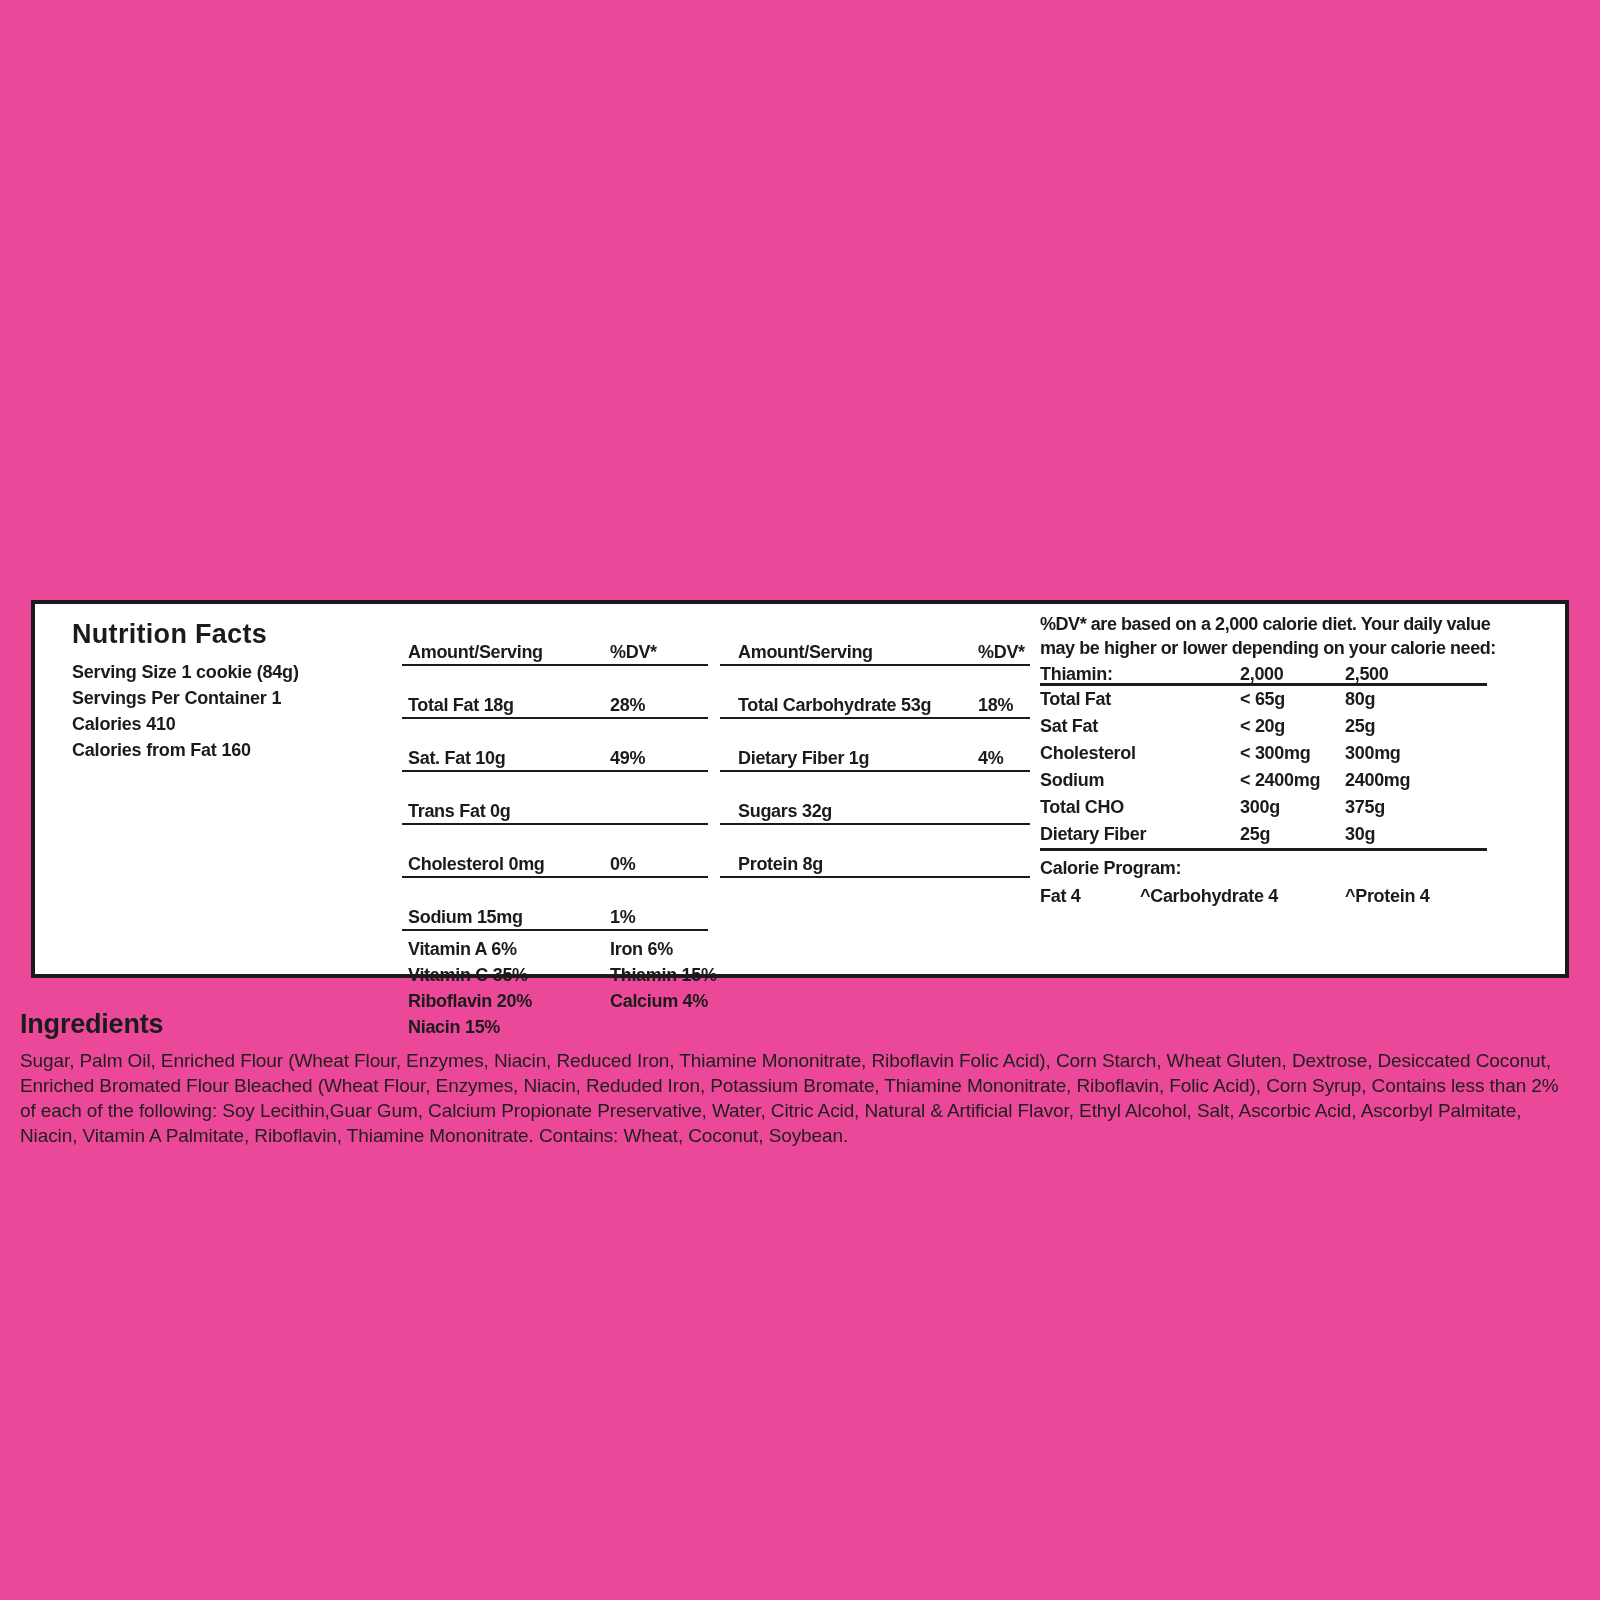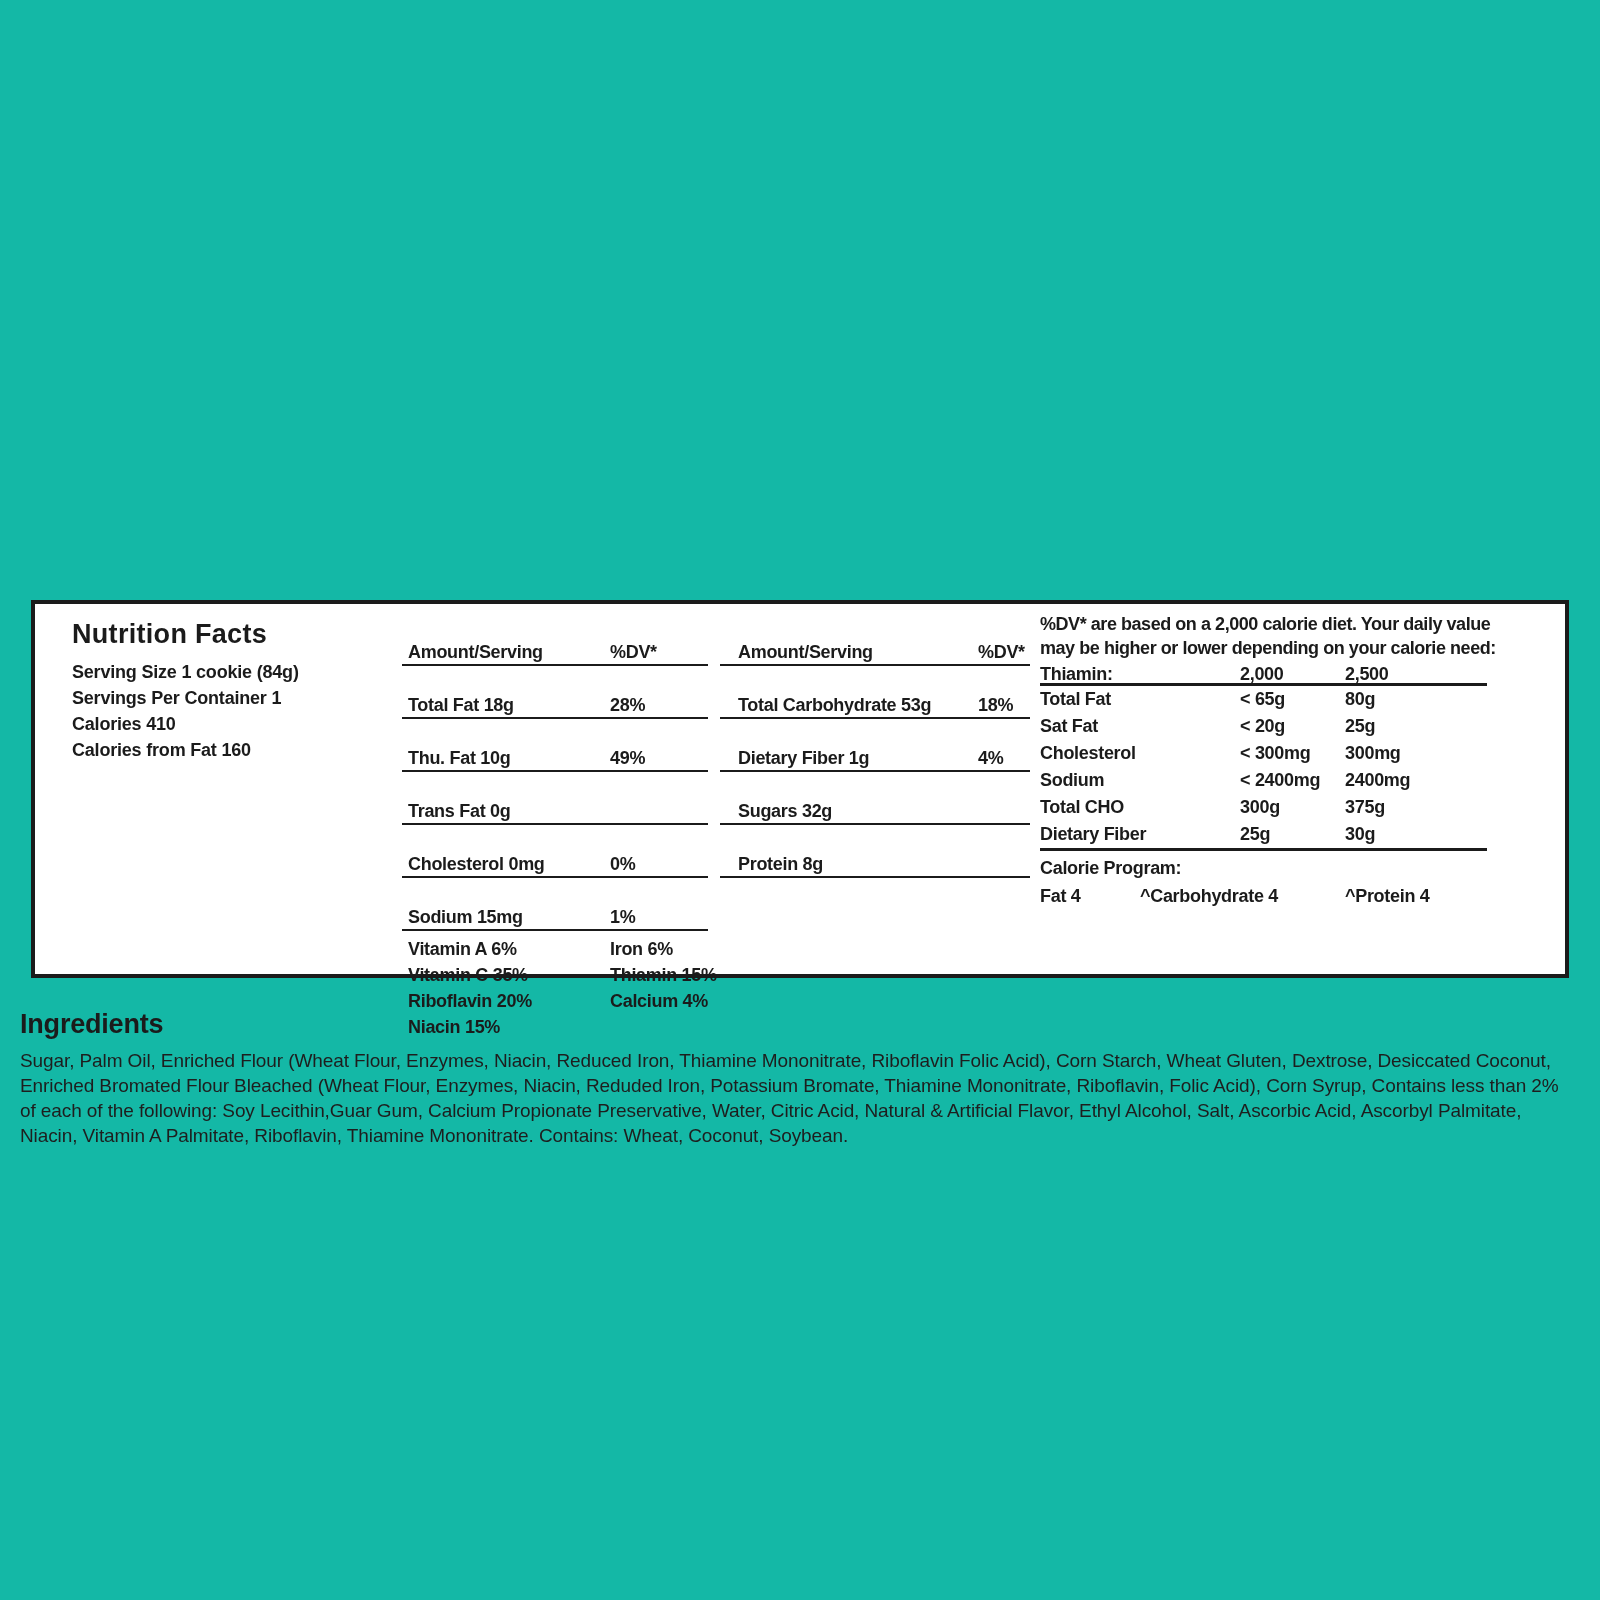--- a/index.html
+++ b/index.html
@@ -1,17 +1,17 @@
 <!DOCTYPE html>
 <html><head>
 <meta charset="utf-8">
 <style>
   * { margin:0; padding:0; box-sizing:border-box; }
   html,body { width:1600px; height:1600px; background:#ffffff; font-family:"Liberation Sans", sans-serif; color:#1b1b1b; }
-  .page { position:relative; width:1600px; height:1600px; background:#14b8a6; overflow:hidden; }
+  .page { position:relative; width:1600px; height:1600px; background:#ec4899; overflow:hidden; }
 
   
   .nutrition-box { position:absolute; left:31px; top:600px; width:1538px; height:378px;
                    border:4px solid #1b1b1b; background:#ffffff; }
 
   
   .left-col { position:absolute; left:37px; top:14px; width:320px; }
   .nf-title { font-size:27px; font-weight:700; letter-spacing:.3px; line-height:32px; margin-bottom:9px; }
   .serving-line { font-size:18px; font-weight:700; line-height:26px; letter-spacing:-.2px; }
   .serving-line.regular { font-weight:700; }
@@ -75,21 +75,21 @@
     <div class="ncol col1">
       <div class="trow">
         <span class="tlabel">Amount/Serving</span>
         <span class="tdv">%DV*</span>
       </div>
       <div class="trow">
         <span class="tlabel">Total Fat 18g</span>
         <span class="tdv">28%</span>
       </div>
       <div class="trow">
-        <span class="tlabel">Thu. Fat 10g</span>
+        <span class="tlabel">Sat. Fat 10g</span>
         <span class="tdv">49%</span>
       </div>
       <div class="trow">
         <span class="tlabel">Trans Fat 0g</span>
         <span class="tdv"></span>
       </div>
       <div class="trow">
         <span class="tlabel">Cholesterol 0mg</span>
         <span class="tdv">0%</span>
       </div>

